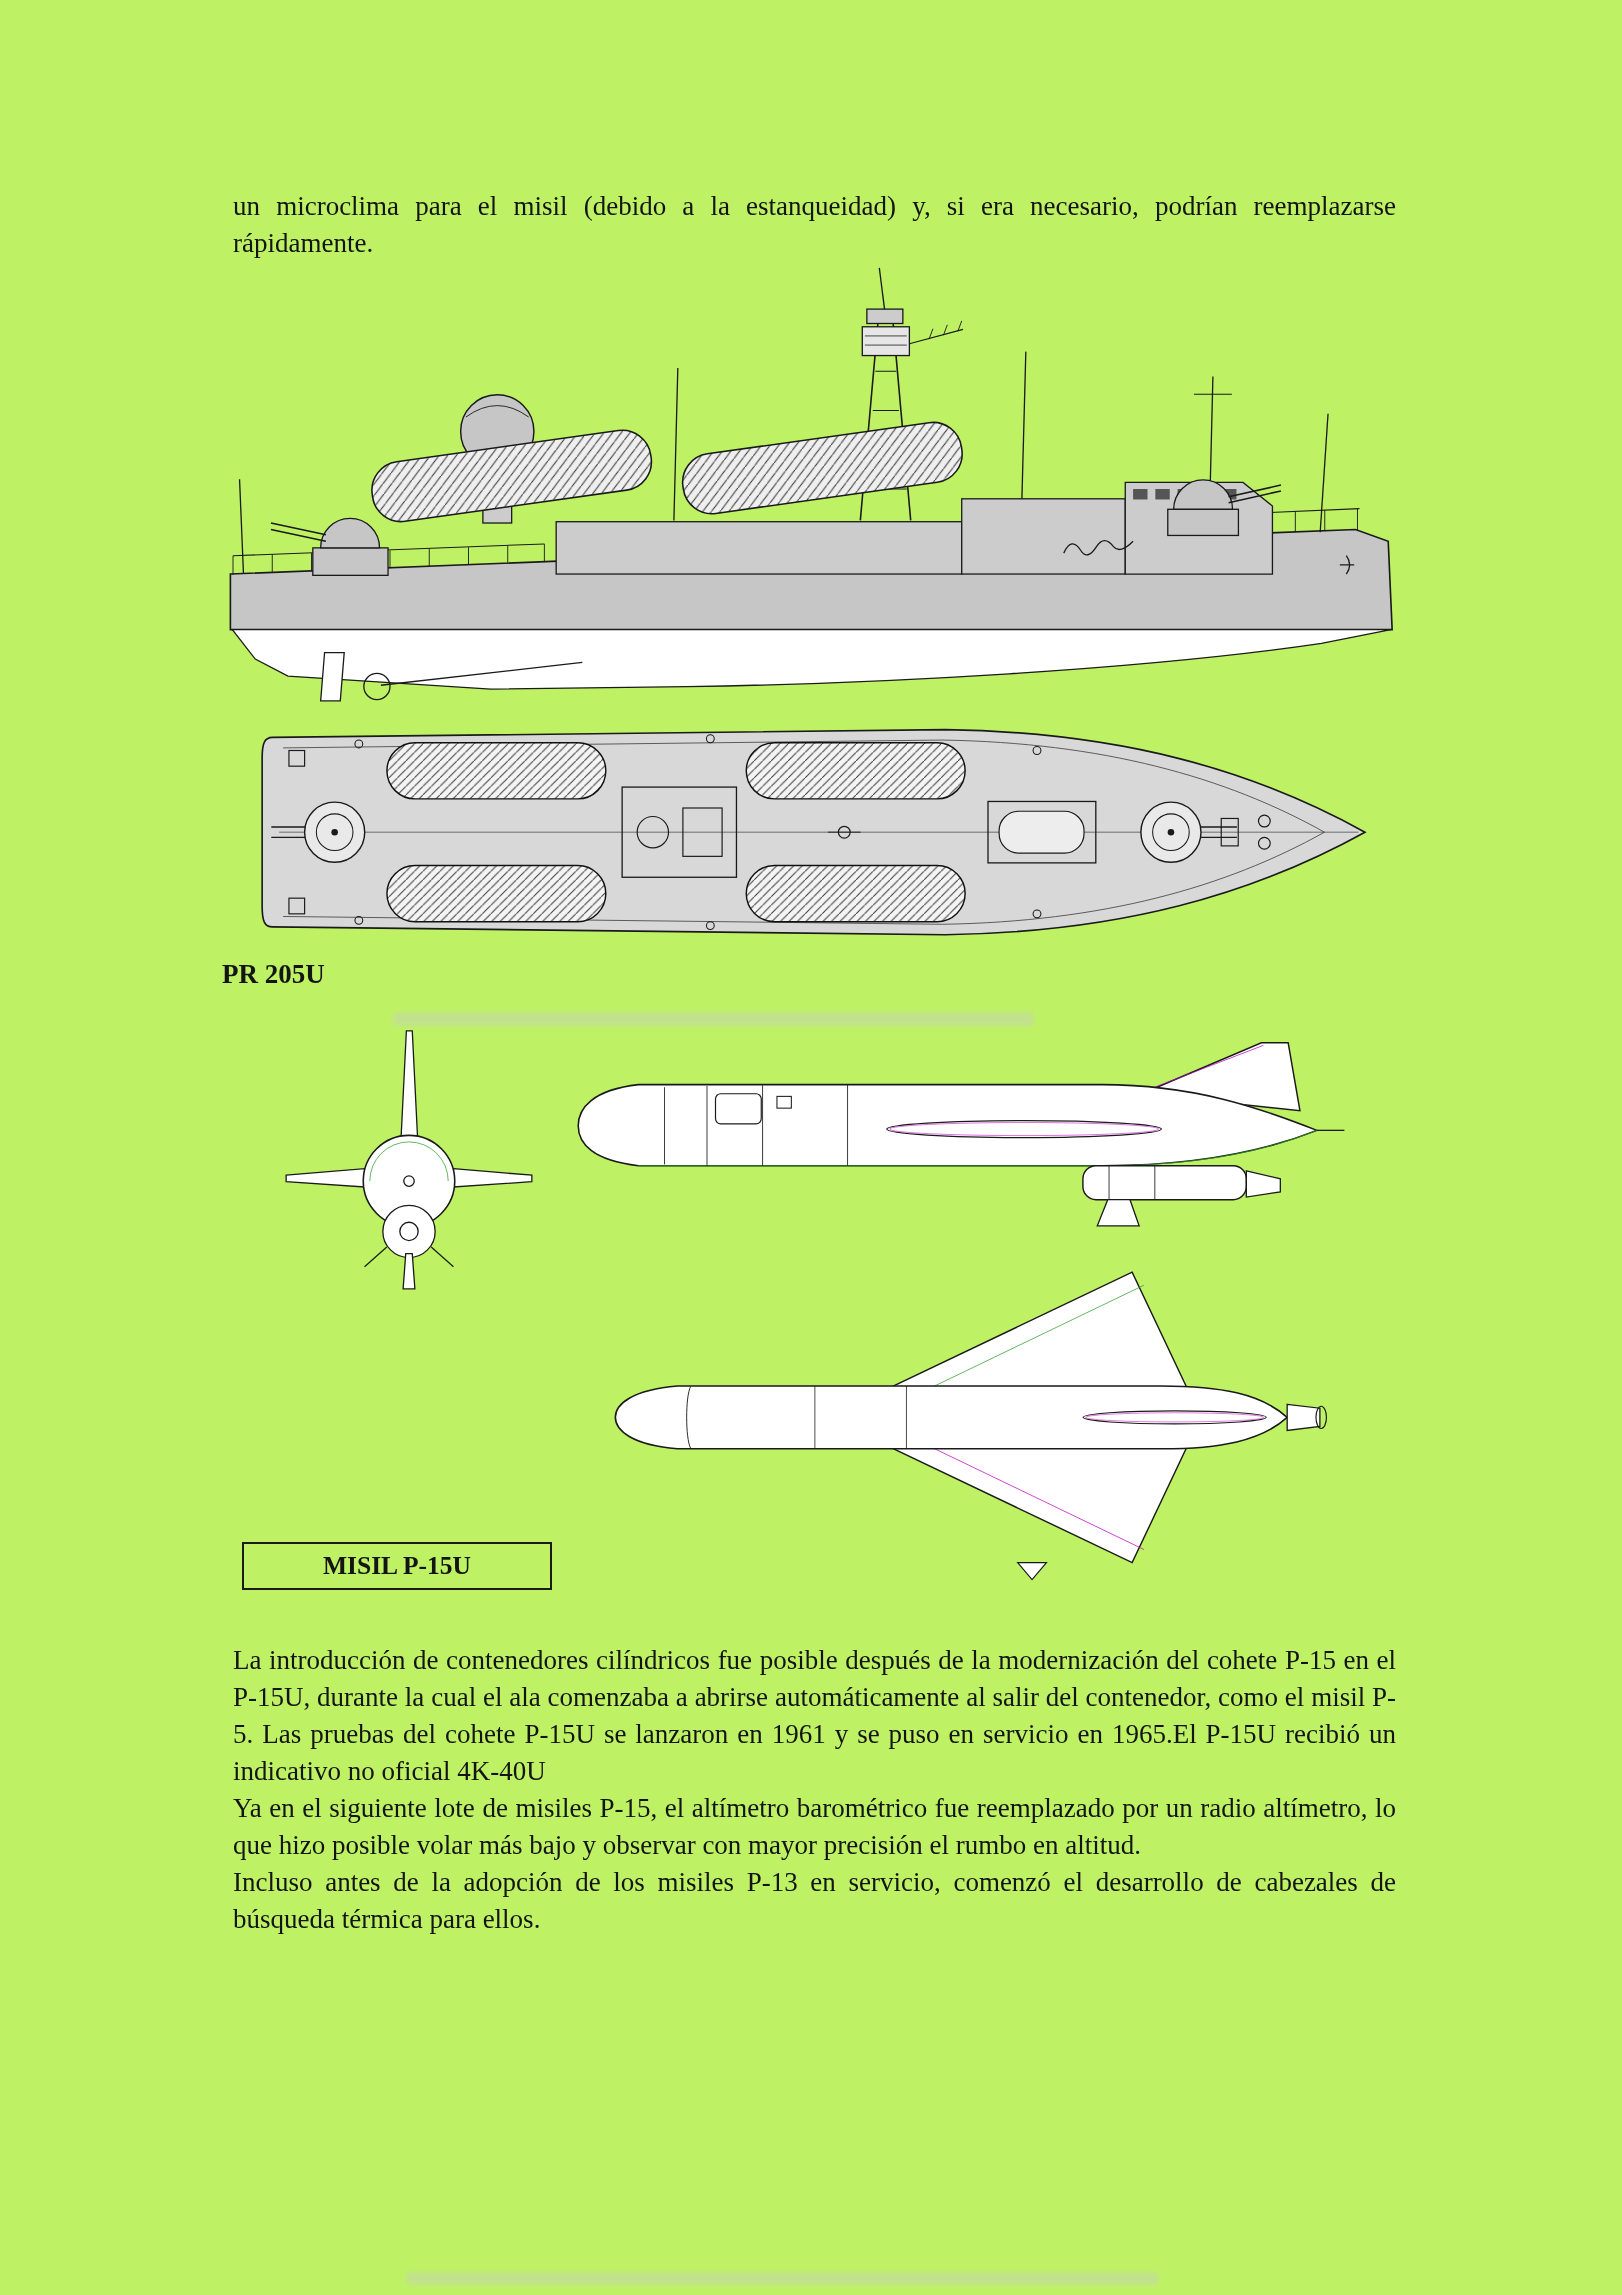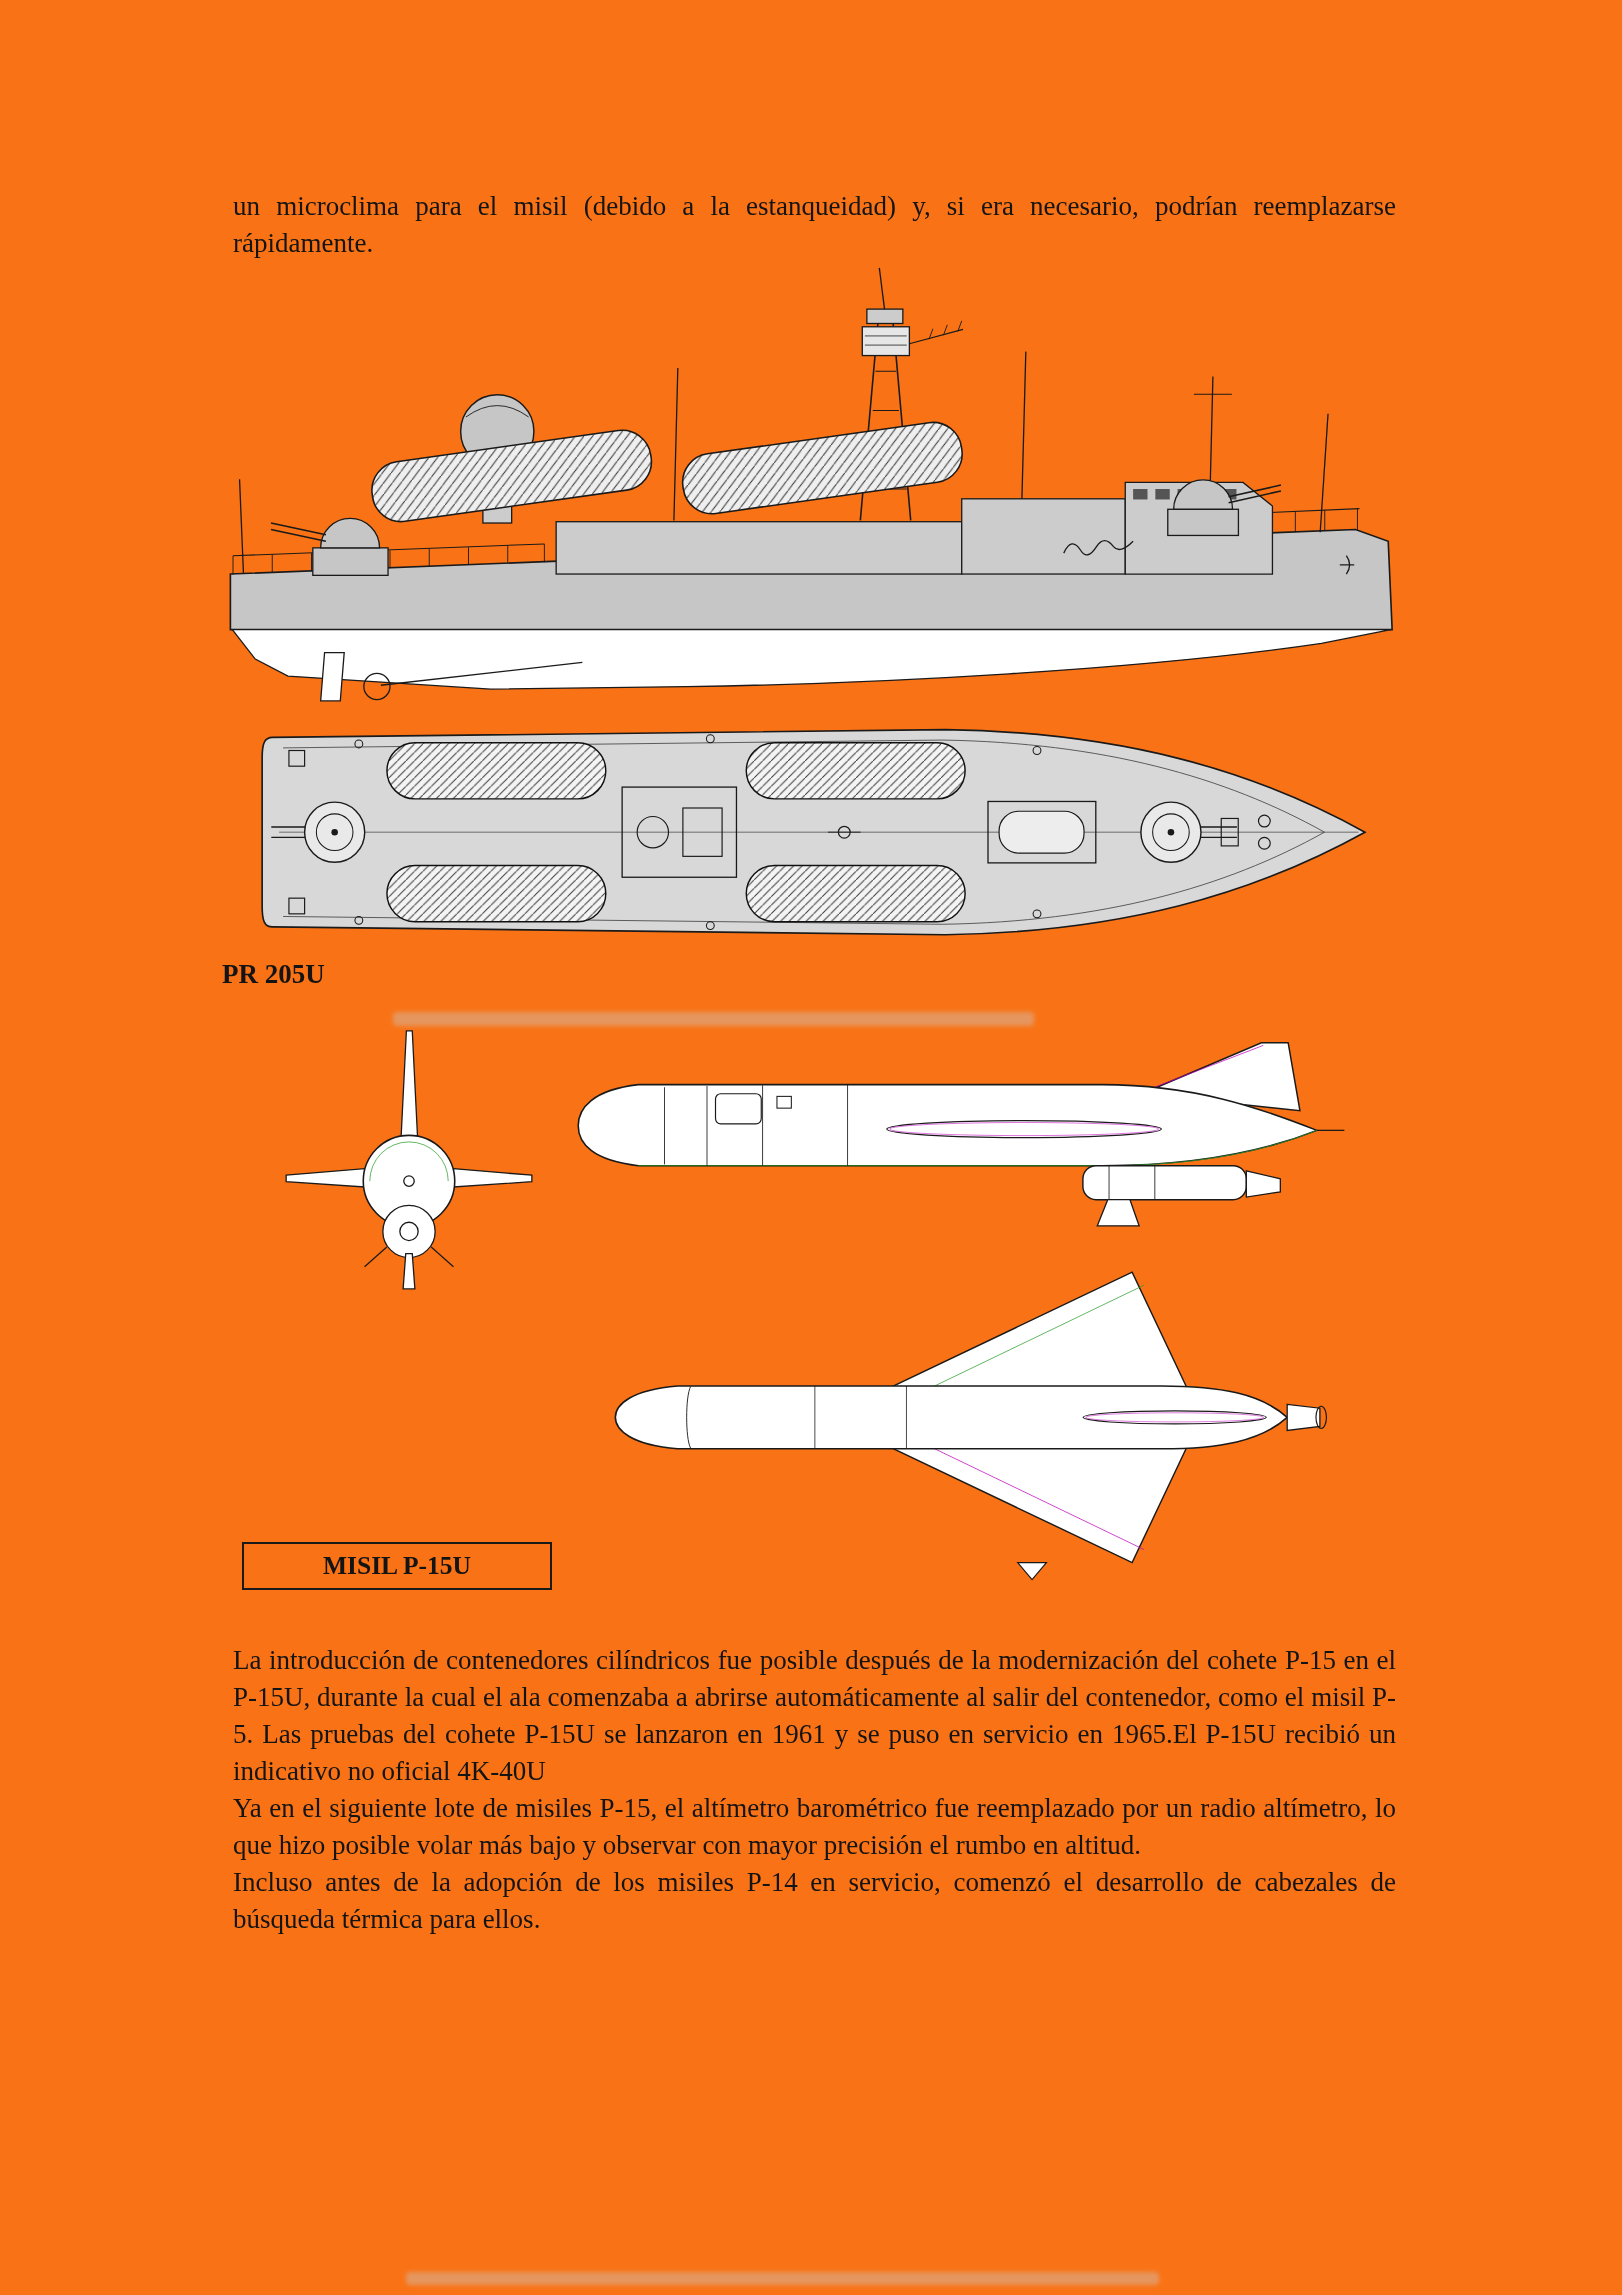--- a/index.html
+++ b/index.html
@@ -1,20 +1,20 @@
 <!DOCTYPE html>
 <html style="font-size:10.5px"><head>
 <meta charset="utf-8">
 <style>
   * { margin:0; padding:0; box-sizing:border-box; }
   html,body { background:#9a9a9a; }
   .page {
     position:relative;
     width:1623px; height:2295px;
-    background:#f97316;
+    background:#bef264;
     font-family:"Liberation Serif", serif;
     color:#141414;
     overflow:hidden;
     margin:0 auto;
   }
   .textblock {
     position:absolute;
     left:233px; width:1163px;
     font-size:27px;
     line-height:1.37;
@@ -266,19 +266,19 @@
     </svg>
   </div>
 
   <div class="label-box">
     <span>MISIL P-15U</span>
   </div>
 
   <div class="textblock" style="top:1642px;">
     <p>La introducción de contenedores cilíndricos fue posible después de la modernización del cohete P-15 en el P-15U, durante la cual el ala comenzaba a abrirse automáticamente al salir del contenedor, como el misil P-5. Las pruebas del cohete P-15U se lanzaron en 1961 y se puso en servicio en 1965.El P-15U recibió un indicativo no oficial 4K-40U</p>
     <p>Ya en el siguiente lote de misiles P-15, el altímetro barométrico fue reemplazado por un radio altímetro, lo que hizo posible volar más bajo y observar con mayor precisión el rumbo en altitud.</p>
-    <p>Incluso antes de la adopción de los misiles P-14 en servicio, comenzó el desarrollo de cabezales de búsqueda térmica para ellos.</p>
+    <p>Incluso antes de la adopción de los misiles P-13 en servicio, comenzó el desarrollo de cabezales de búsqueda térmica para ellos.</p>
   </div>
 
   <div class="bleed" style="left:406px; top:2272px; width:753px; height:13px;"></div>
 
 </div>
 
 
 </body></html>

